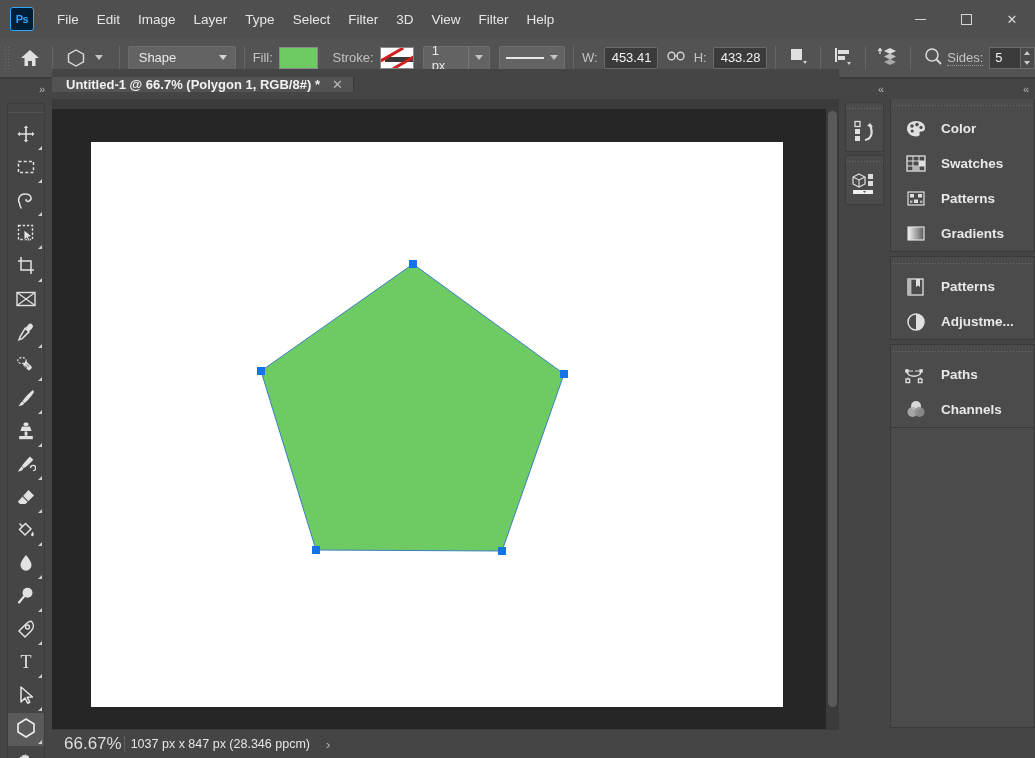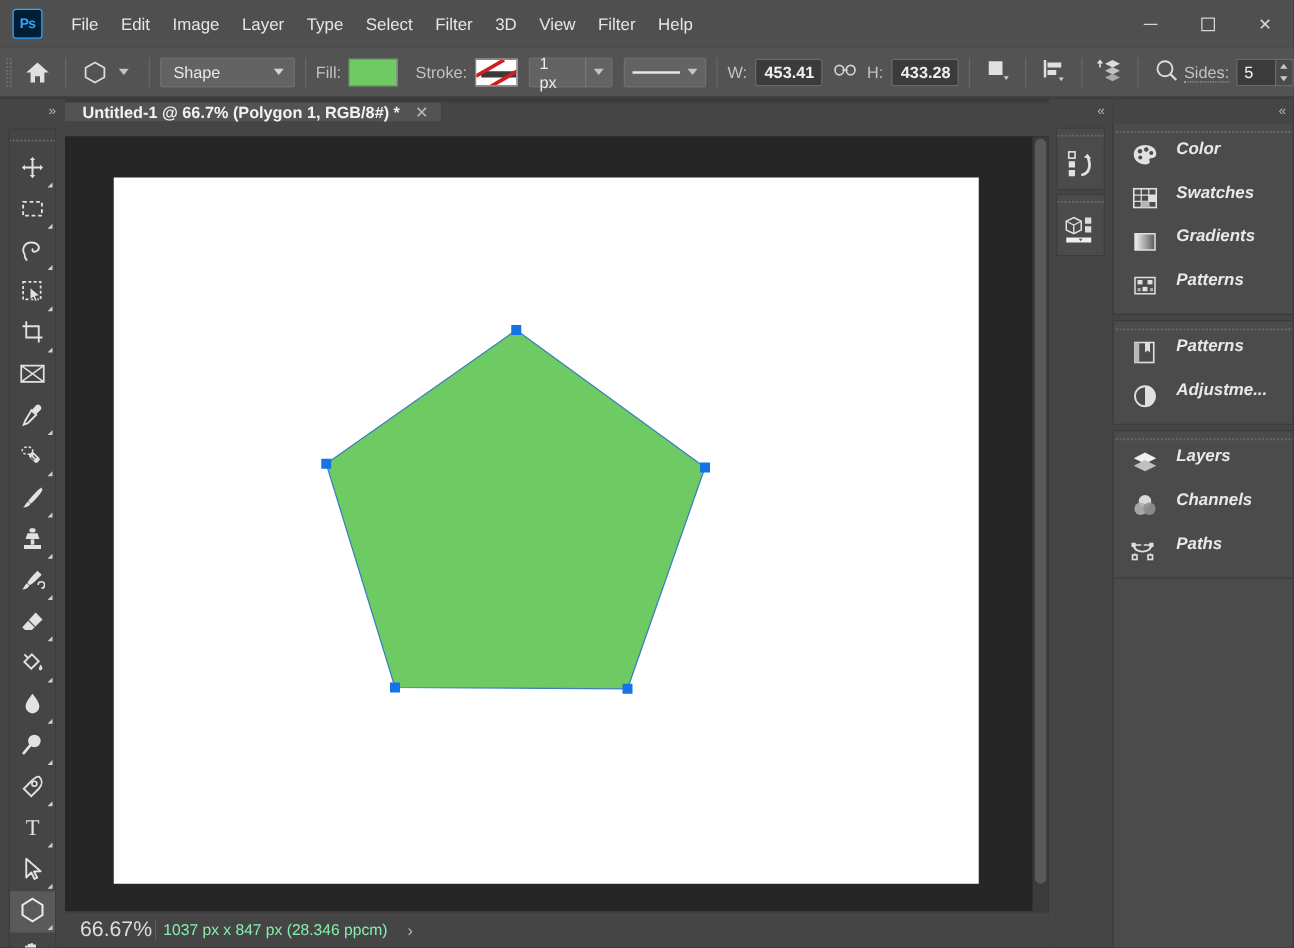--- a/index.html
+++ b/index.html
@@ -118,21 +118,21 @@
   .swatch-stroke .slash2 { left: 10px; top: 13px; }
   .swatch-stroke .bar {
     position: absolute; left: 4px; top: 9px; width: 28px; height: 5px; background: #3a3a3a;
   }
   .num-field {
     height: 22px; min-width: 54px;
     background: #3b3b3b;
     border: 1px solid #6a6a6a;
     border-radius: 2px;
     color: #f0f0f0; font-size: 13px;
-    display: flex; align-items: center; padding: 0 7px; font-weight: bold;
+    display: flex; align-items: center; padding: 0 7px;
   }
   .stroke-width {
     height: 24px; background: #636363; border: 1px solid #6e6e6e; border-radius: 2px;
     display: flex; align-items: center; color: #e8e8e8; font-size: 13px;
   }
   .stroke-width .txt { padding: 0 16px 0 8px; }
   .stroke-width .divider { width: 1px; height: 24px; background: #777; }
   .stroke-style {
     width: 66px; height: 24px; background: #636363; border: 1px solid #6e6e6e; border-radius: 2px;
     display: flex; align-items: center; justify-content: space-between; padding-left: 6px;
@@ -188,23 +188,23 @@
   .tool.active { background: #5a5a5a; }
   .tool .tri {
     position: absolute; right: 2px; bottom: 2px;
     width: 0; height: 0;
     border-left: 4px solid transparent;
     border-bottom: 4px solid #d0d0d0;
   }
 
   
   .tabstrip {
-    position: absolute; left: 52px; top: 82px; width: 787px; height: 30px;
+    position: absolute; left: 52px; top: 69px; width: 787px; height: 30px;
     background: #454545;
-    display: flex; align-items: flex-start;
+    display: flex; align-items: center;
   }
   .doc-tab {
     background: #535353;
     display: flex; align-items: center;
     padding: 0 10px 0 14px;
     color: #f2f2f2;
     font-size: 13px; font-weight: bold;
     border-right: 1px solid #3c3c3c;
   }
   .doc-tab .close-x {
@@ -236,21 +236,21 @@
     position: absolute; left: 52px; top: 729px; width: 787px; height: 29px;
     background: #454545;
     display: flex; align-items: center;
     border-top: 1px solid #3a3a3a;
   }
   .zoom-val {
     min-width: 68px; padding-left: 12px;
     color: #dcdcdc; font-size: 17px;
   }
   .status-sep { width:1px; height:16px; background:#5e5e5e; margin:0 6px 0 2px;}
-  .status-text { color: #86efac; font-size: 12.5px; }
+  .status-text { color: #e5e5e5; font-size: 12.5px; }
   .status-arrow { color: #b9b9b9; font-size: 13px; margin-left: 16px; }
 
   
   .mini-dock {
     position: absolute; left: 839px; top: 79px; width: 51px; height: 679px;
     background: #454545;
   }
   .mini-collapse {
     height: 20px; display: flex; align-items: center; justify-content: flex-end;
     padding-right: 7px; color: #b5b5b5; font-size: 11px; letter-spacing: -1px;
@@ -283,23 +283,22 @@
   }
   .panel-grip {
     height: 12px;
     background-image: radial-gradient(circle, #6a6a6a 1px, transparent 1px);
     background-size: 3px 3px;
     background-position: center;
     background-repeat: repeat-x;
   }
   .panel-row {
     height: 35px;
-    display: flex; 
+    display: flex; align-items: center;
     padding-left: 12px;
-    font-style: italic;
   }
   .panel-row .pr-icon {
     width: 26px; height: 26px;
     display: flex; align-items: center; justify-content: center;
     margin-right: 12px;
   }
   .panel-row .pr-label {
     color: #e8e8e8; font-size: 13.5px; font-weight: bold;
     white-space: nowrap;
   }
@@ -724,45 +723,45 @@
           <rect x="14" y="8" width="6" height="5" fill="#e0e0e0"></rect>
           <rect x="8" y="13" width="6" height="5" fill="#b5b5b5"></rect>
         </svg>
       </span>
       <span class="pr-label">Swatches</span>
     </div>
 
     <div class="panel-row">
       <span class="pr-icon">
         <svg width="22" height="22" viewBox="0 0 22 22">
+          <rect x="3" y="4" width="16" height="13" fill="none" stroke="#e0e0e0" stroke-width="1.2"></rect>
+          <rect x="5" y="6" width="4" height="3.5" fill="#e0e0e0"></rect>
+          <rect x="13" y="6" width="4" height="3.5" fill="#e0e0e0"></rect>
+          <rect x="9" y="11.5" width="4" height="3.5" fill="#e0e0e0"></rect>
+          <rect x="5" y="12.5" width="2.5" height="2.5" fill="#b0b0b0"></rect>
+          <rect x="15" y="12.5" width="2.5" height="2.5" fill="#b0b0b0"></rect>
+        </svg>
+      </span>
+      <span class="pr-label">Patterns</span>
+    </div>
+
+    <div class="panel-row">
+      <span class="pr-icon">
+        <svg width="22" height="22" viewBox="0 0 22 22">
           <defs>
               <linearGradient id="gradIcon" x1="0" x2="1">
                 <stop offset="0" stop-color="#f2f2f2"></stop>
                 <stop offset="1" stop-color="#5a5a5a"></stop>
               </linearGradient>
             </defs>
           <rect x="3" y="4" width="16" height="13" fill="url(#gradIcon)" stroke="#e0e0e0" stroke-width="1.2"></rect>
         </svg>
       </span>
       <span class="pr-label">Gradients</span>
     </div>
-
-    <div class="panel-row">
-      <span class="pr-icon">
-        <svg width="22" height="22" viewBox="0 0 22 22">
-          <rect x="3" y="4" width="16" height="13" fill="none" stroke="#e0e0e0" stroke-width="1.2"></rect>
-          <rect x="5" y="6" width="4" height="3.5" fill="#e0e0e0"></rect>
-          <rect x="13" y="6" width="4" height="3.5" fill="#e0e0e0"></rect>
-          <rect x="9" y="11.5" width="4" height="3.5" fill="#e0e0e0"></rect>
-          <rect x="5" y="12.5" width="2.5" height="2.5" fill="#b0b0b0"></rect>
-          <rect x="15" y="12.5" width="2.5" height="2.5" fill="#b0b0b0"></rect>
-        </svg>
-      </span>
-      <span class="pr-label">Patterns</span>
-    </div>
   </div>
 
   <div class="panel-group" style="margin-top:4px;border-top:1px solid #3a3a3a;">
     <div class="panel-grip"></div>
 
 
     <div class="panel-row">
       <span class="pr-icon">
         <svg width="22" height="22" viewBox="0 0 22 22">
           <rect x="3" y="3" width="15" height="16" fill="none" stroke="#e0e0e0" stroke-width="1.3"></rect>
@@ -780,51 +779,42 @@
           <path d="M11 3 A8 8 0 0 1 11 19 Z" fill="#e0e0e0"></path>
         </svg>
       </span>
       <span class="pr-label">Adjustme...</span>
     </div>
   </div>
 
   <div class="panel-group" style="margin-top:4px;border-top:1px solid #3a3a3a;">
     <div class="panel-grip"></div>
 
-    <div class="panel-row">
-      <span class="pr-icon">
-        <svg width="24" height="22" viewBox="0 0 24 22">
-          <polygon points="12,3 21,7.5 12,12 3,7.5" fill="#f0f0f0"></polygon>
-          <polygon points="12,9 21,13.5 12,18 3,13.5" fill="#c0c0c0"></polygon>
-        </svg>
-      </span>
-      <span class="pr-label">Layers</span>
-    </div>
-
-    <div class="panel-row">
-      <span class="pr-icon">
-        <svg width="24" height="22" viewBox="0 0 24 22">
-          <circle cx="12" cy="7" r="5" fill="#d9d9d9"></circle>
-          <circle cx="8.5" cy="13" r="5" fill="#b0b0b0" opacity="0.9"></circle>
-          <circle cx="15.5" cy="13" r="5" fill="#8f8f8f" opacity="0.9"></circle>
-        </svg>
-      </span>
-      <span class="pr-label">Channels</span>
-    </div>
 
     <div class="panel-row">
       <span class="pr-icon">
         <svg width="26" height="22" viewBox="0 0 26 22">
           <path d="M4 7 C4 14 18 14 18 7" fill="none" stroke="#e0e0e0" stroke-width="1.5"></path>
           <path d="M4 7 H10 M18 7 H12" stroke="#e0e0e0" stroke-width="1.2"></path>
           <rect x="2.2" y="5.2" width="3.4" height="3.4" fill="#e0e0e0"></rect>
           <rect x="16.4" y="5.2" width="3.4" height="3.4" fill="#e0e0e0"></rect>
           <rect x="3" y="15" width="3.6" height="3.6" fill="none" stroke="#e0e0e0" stroke-width="1.3"></rect>
           <rect x="15.4" y="15" width="3.6" height="3.6" fill="none" stroke="#e0e0e0" stroke-width="1.3"></rect>
           <path d="M4.8 13.5 V15 M17.2 13.5 V15" stroke="#e0e0e0" stroke-width="1.1"></path>
         </svg>
       </span>
       <span class="pr-label">Paths</span>
     </div>
+
+    <div class="panel-row">
+      <span class="pr-icon">
+        <svg width="24" height="22" viewBox="0 0 24 22">
+          <circle cx="12" cy="7" r="5" fill="#d9d9d9"></circle>
+          <circle cx="8.5" cy="13" r="5" fill="#b0b0b0" opacity="0.9"></circle>
+          <circle cx="15.5" cy="13" r="5" fill="#8f8f8f" opacity="0.9"></circle>
+        </svg>
+      </span>
+      <span class="pr-label">Channels</span>
+    </div>
   </div>
 
   <div class="panel-tail" style="height:300px;"></div>
 </div>
 
 </body></html>

